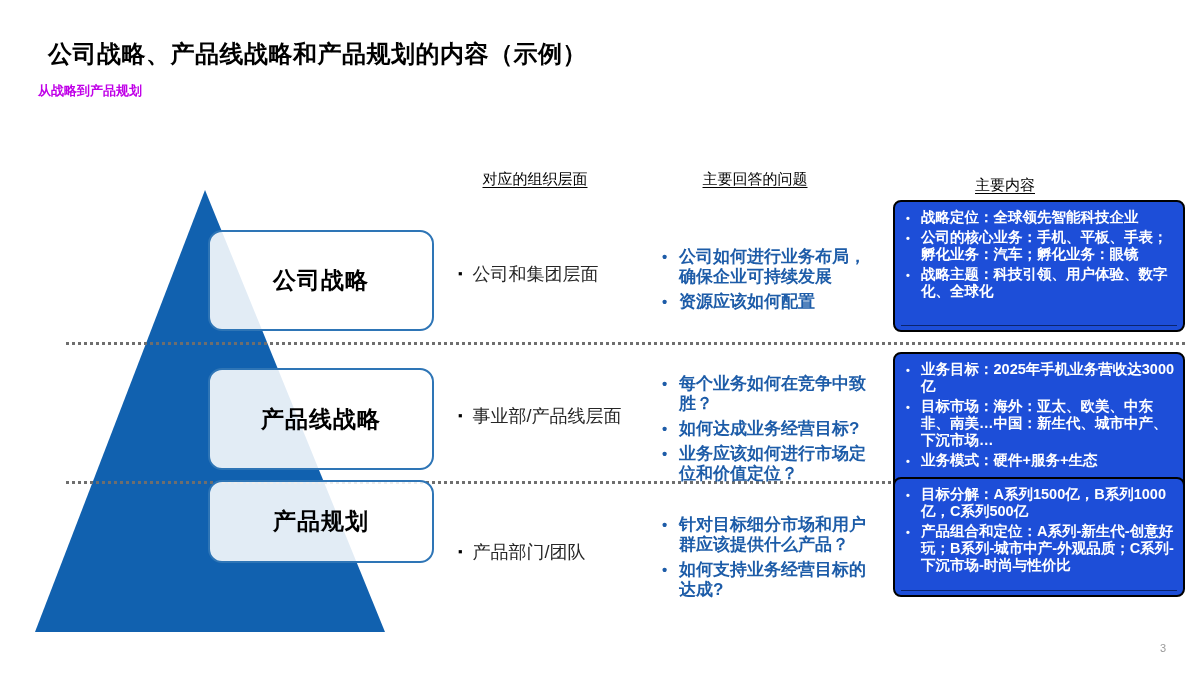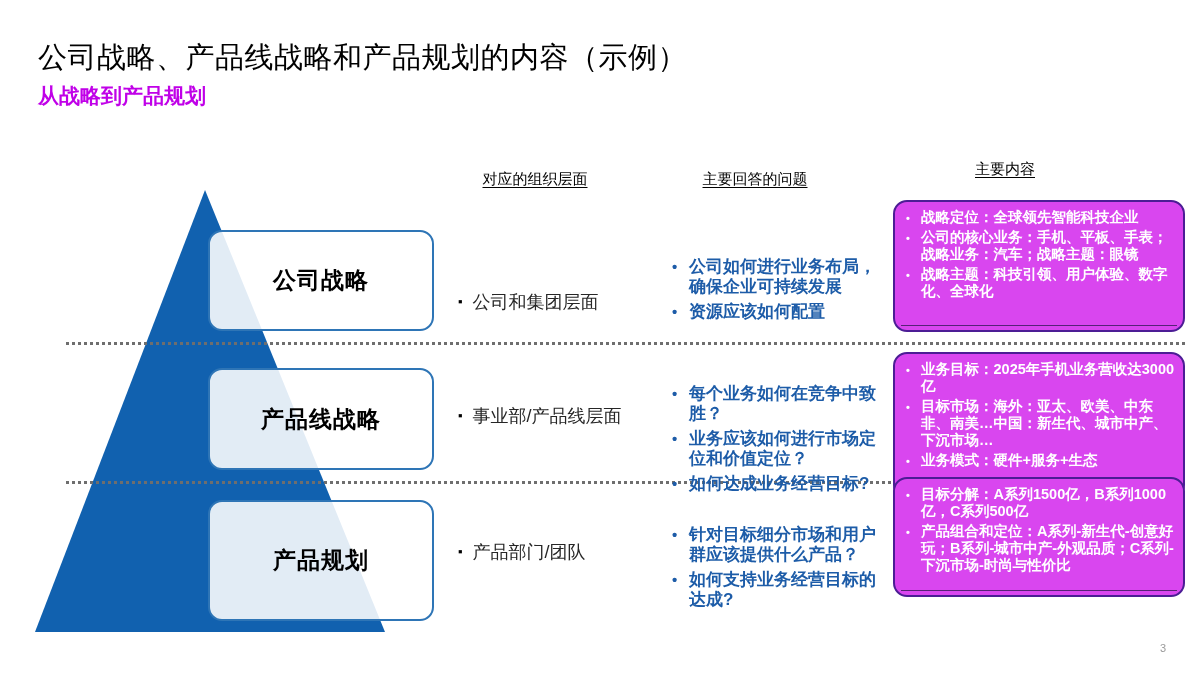--- a/index.html
+++ b/index.html
@@ -1,52 +1,52 @@
 <!DOCTYPE html>
 <html><head>
 <meta charset="utf-8">
 <style>
   html,body{margin:0;padding:0;background:#fff;}
   .stage{
     position:relative;width:1200px;height:675px;background:#ffffff;overflow:hidden;
     font-family:"Liberation Sans",sans-serif;
   }
-  .title{position:absolute;left:38px;top:38px;font-size:29px;font-weight:normal;color:#000;letter-spacing:.5px;white-space:nowrap;}
-  .subtitle{position:absolute;left:38px;top:82px;font-size:21px;font-weight:bold;color:#c000e8;white-space:nowrap;}
+  .title{position:absolute;left:48px;top:38px;font-size:24px;font-weight:bold;color:#000;letter-spacing:.5px;white-space:nowrap;}
+  .subtitle{position:absolute;left:38px;top:82px;font-size:13px;font-weight:bold;color:#c000e8;white-space:nowrap;}
   .col-header{position:absolute;top:170px;width:200px;text-align:center;font-size:15px;font-weight:normal;color:#000;
     text-decoration:underline;text-underline-offset:3px;white-space:nowrap;}
   #h-org{left:435px;}
   #h-q{left:655px;}
-  #h-c{left:905px;top:160px;}
+  #h-c{left:905px;top:176px;}
   svg.pyramid{position:absolute;left:0;top:0;pointer-events:none;}
   .dash{position:absolute;left:66px;width:1122px;height:3px;
     background:repeating-linear-gradient(90deg,#6e6e6e 0 3px,transparent 3px 6px);}
   #dash1{top:342px;}
   #dash2{top:481px;}
   .lvl{position:absolute;left:208px;width:226px;background:rgba(255,255,255,.88);
     border:2px solid #2e75b6;border-radius:14px;box-sizing:border-box;
     display:flex;align-items:center;justify-content:center;
     font-size:23px;font-weight:bold;color:#000;letter-spacing:1px;}
   #lvl1{top:230px;height:101px;}
   #lvl2{top:368px;height:102px;}
-  #lvl3{top:500px;height:121px;}
+  #lvl3{top:480px;height:83px;}
   .org-item{position:absolute;left:458px;font-size:18px;color:#262626;white-space:nowrap;}
   .org-item::before{content:"▪";font-size:13px;margin-right:10px;vertical-align:2px;color:#000;}
-  #org1{top:262px;margin-top:28px;}
+  #org1{top:262px;}
   #org2{top:404px;}
   #org3{top:540px;}
-  .qlist{position:absolute;left:652px;width:211px;margin:16px;padding:0;list-style:none;
+  .qlist{position:absolute;left:652px;width:211px;margin:6px;padding:0;list-style:none;
     color:#1d5ca8;font-size:17px;font-weight:bold;line-height:20px;}
   .qlist li{position:relative;padding-left:21px;margin-bottom:5px;width:190px;}
   .qlist li::before{content:"•";position:absolute;left:4px;top:0;font-size:15px;}
   #q1{top:241px;}
   #q2{top:368px;}
   #q3{top:509px;}
-  .cbox{position:absolute;left:893px;width:292px;background:#d946ef;border:2px solid #4c1d95;
-    border-radius:14px;box-sizing:border-box;padding:7px 8px 8px 6px;overflow:hidden;}
+  .cbox{position:absolute;left:893px;width:292px;background:#1d4ed8;border:2px solid #000000;
+    border-radius:8px;box-sizing:border-box;padding:7px 8px 8px 6px;overflow:hidden;}
   .cbox::after{content:"";position:absolute;left:6px;right:6px;bottom:4px;height:1px;background:rgba(0,10,40,.6);}
   #c1{top:200px;height:132px;}
   #c2{top:352px;height:147px;}
   #c3{top:477px;height:120px;}
   .clist{margin:0;padding:0;list-style:none;color:#fff;font-size:14.5px;font-weight:bold;line-height:17px;}
   .clist li{position:relative;padding-left:20px;margin-bottom:3px;}
   .clist li::before{content:"•";position:absolute;left:5px;top:1px;font-size:11px;}
   .page-num{position:absolute;left:1160px;top:642px;font-size:11px;color:#9a9a9a;}
 </style>
 </head>
@@ -81,32 +81,32 @@
   <div class="org-item" id="org1"><span>公司和集团层面</span></div>
   <div class="org-item" id="org2"><span>事业部/产品线层面</span></div>
   <div class="org-item" id="org3"><span>产品部门/团队</span></div>
 
   <ul class="qlist" id="q1">
     <li>公司如何进行业务布局，确保企业可持续发展</li>
     <li>资源应该如何配置</li>
   </ul>
   <ul class="qlist" id="q2">
     <li>每个业务如何在竞争中致胜？</li>
+    <li>如何达成业务经营目标?</li>
     <li>业务应该如何进行市场定位和价值定位？</li>
-    <li>如何达成业务经营目标?</li>
   </ul>
   <ul class="qlist" id="q3">
     <li>针对目标细分市场和用户群应该提供什么产品？</li>
     <li>如何支持业务经营目标的达成?</li>
   </ul>
 
   <div class="cbox" id="c1">
     <ul class="clist">
       <li>战略定位：全球领先智能科技企业</li>
-      <li>公司的核心业务：手机、平板、手表；战略业务：汽车；战略主题：眼镜</li>
+      <li>公司的核心业务：手机、平板、手表；孵化业务：汽车；孵化业务：眼镜</li>
       <li>战略主题：科技引领、用户体验、数字化、全球化</li>
     </ul>
   </div>
   <div class="cbox" id="c2">
     <ul class="clist">
       <li>业务目标：2025年手机业务营收达3000亿</li>
       <li>目标市场：海外：亚太、欧美、中东非、南美…中国：新生代、城市中产、下沉市场…</li>
       <li>业务模式：硬件+服务+生态</li>
     </ul>
   </div>

